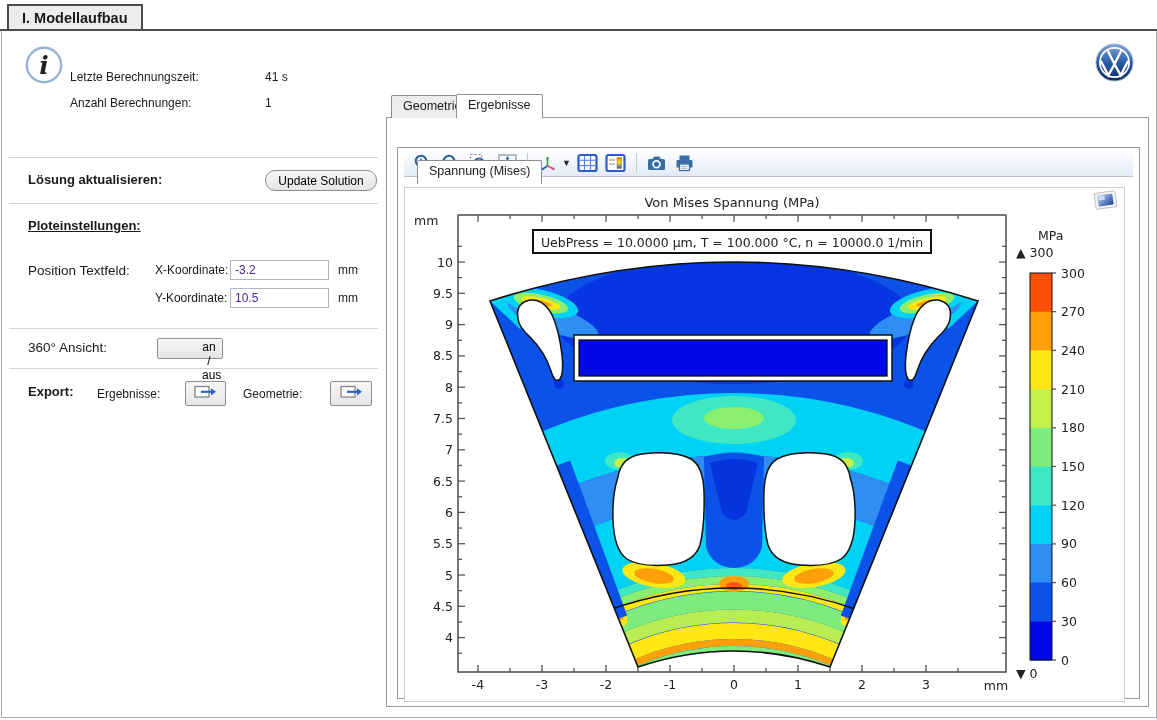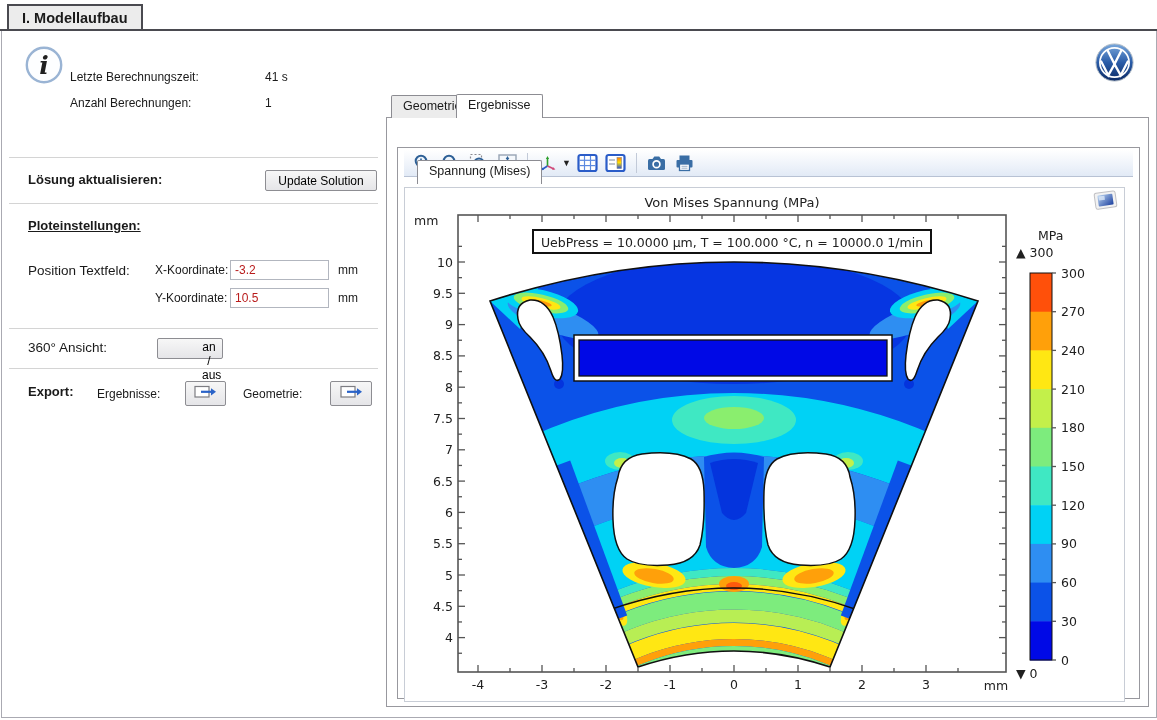--- a/index.html
+++ b/index.html
@@ -12,21 +12,21 @@
   .main-tab.active{left:140px;background:#fff;height:29px;z-index:6;}
   .frame{position:absolute;left:1px;top:31px;width:1154px;height:686px;border:1px solid #aaaab2;border-top:none;background:#fff;}
   
   .abs{position:absolute;}
   .lbl{font-size:12px;}
   .heading{font-size:13px;font-weight:bold;}
   .underl{font-size:13.5px;}
   .divider{position:absolute;left:9px;width:369px;height:1px;background:#d4d4d4;}
   .btn{position:absolute;box-sizing:border-box;background:linear-gradient(#f7f7f7,#e5e5e8);border:1px solid #8d8d92;border-radius:2px;font-size:12px;font-family:"Liberation Sans",sans-serif;text-align:center;cursor:default;}
   .iconbtn{display:flex;align-items:center;justify-content:center;}
-  .field{position:absolute;box-sizing:border-box;border:1px solid #b2b6bf;font-size:12px;padding:1px 4px;font-family:"Liberation Sans",sans-serif;color:#b91c1c;}
+  .field{position:absolute;box-sizing:border-box;border:1px solid #b2b6bf;font-size:12px;padding:1px 4px;font-family:"Liberation Sans",sans-serif;color:#4c1d95;}
   
   .rp-tab{position:absolute;box-sizing:border-box;height:23px;line-height:21px;padding:0 11px;font-size:12.5px;border:1px solid #8c8c92;border-bottom:none;border-radius:2px 2px 0 0;}
   .rp-tab.inactive{background:#ececec;}
   .rp-tab.active{background:#fff;z-index:3;height:24px;}
   .groupbox{position:absolute;border:1px solid #98989e;background:#fff;box-sizing:border-box;}
   .toolbar{position:absolute;left:404px;top:150px;width:729px;height:27px;background:linear-gradient(#ffffff,#e2eaf6);border-bottom:1px solid #b8c2d4;display:flex;align-items:center;gap:6px;padding-left:8px;box-sizing:border-box;}
   .toolbar .vsep{width:1px;height:20px;background:#c2cad8;margin:0 3px;}
   .tbico{width:22px;height:21px;display:flex;align-items:center;justify-content:center;}
   .caret{font-size:9px;color:#222;margin-left:-3px;}
   .graph{position:absolute;left:404px;top:178px;width:719px;height:513px;background:#fff;border:1px solid #c8cdd6;box-sizing:content-box;margin-top:9px;}
@@ -54,21 +54,21 @@
     </svg>
   </div>
   <div class="abs lbl" style="left:70px;top:70px;">Letzte Berechnungszeit:</div>
   <div class="abs lbl" style="left:265px;top:70px;">41 s</div>
   <div class="abs lbl" style="left:70px;top:96px;">Anzahl Berechnungen:</div>
   <div class="abs lbl" style="left:265px;top:96px;">1</div>
 
   <div class="divider" style="top:157px;"></div>
 
   <div class="abs heading" style="left:28px;top:172px;">Lösung aktualisieren:</div>
-  <button class="btn" style="left:265px;top:170px;width:112px;height:21px;">Update Solution</button>
+  <button class="btn" style="left:265px;top:170px;width:112px;height:21px;border-radius:10px;">Update Solution</button>
 
   <div class="divider" style="top:203px;"></div>
 
   <div class="abs heading" style="left:28px;top:218px;text-decoration:underline;">Ploteinstellungen:</div>
 
   <div class="abs underl" style="left:28px;top:263px;">Position Textfeld:</div>
   <div class="abs lbl" style="left:155px;top:263px;">X-Koordinate:</div>
   <input class="field" style="left: 230px; top: 260px; width: 99px; height: 20px;" value="-3.2">
   <div class="abs lbl" style="left:338px;top:263px;">mm</div>
   <div class="abs lbl" style="left:155px;top:291px;">Y-Koordinate:</div>

